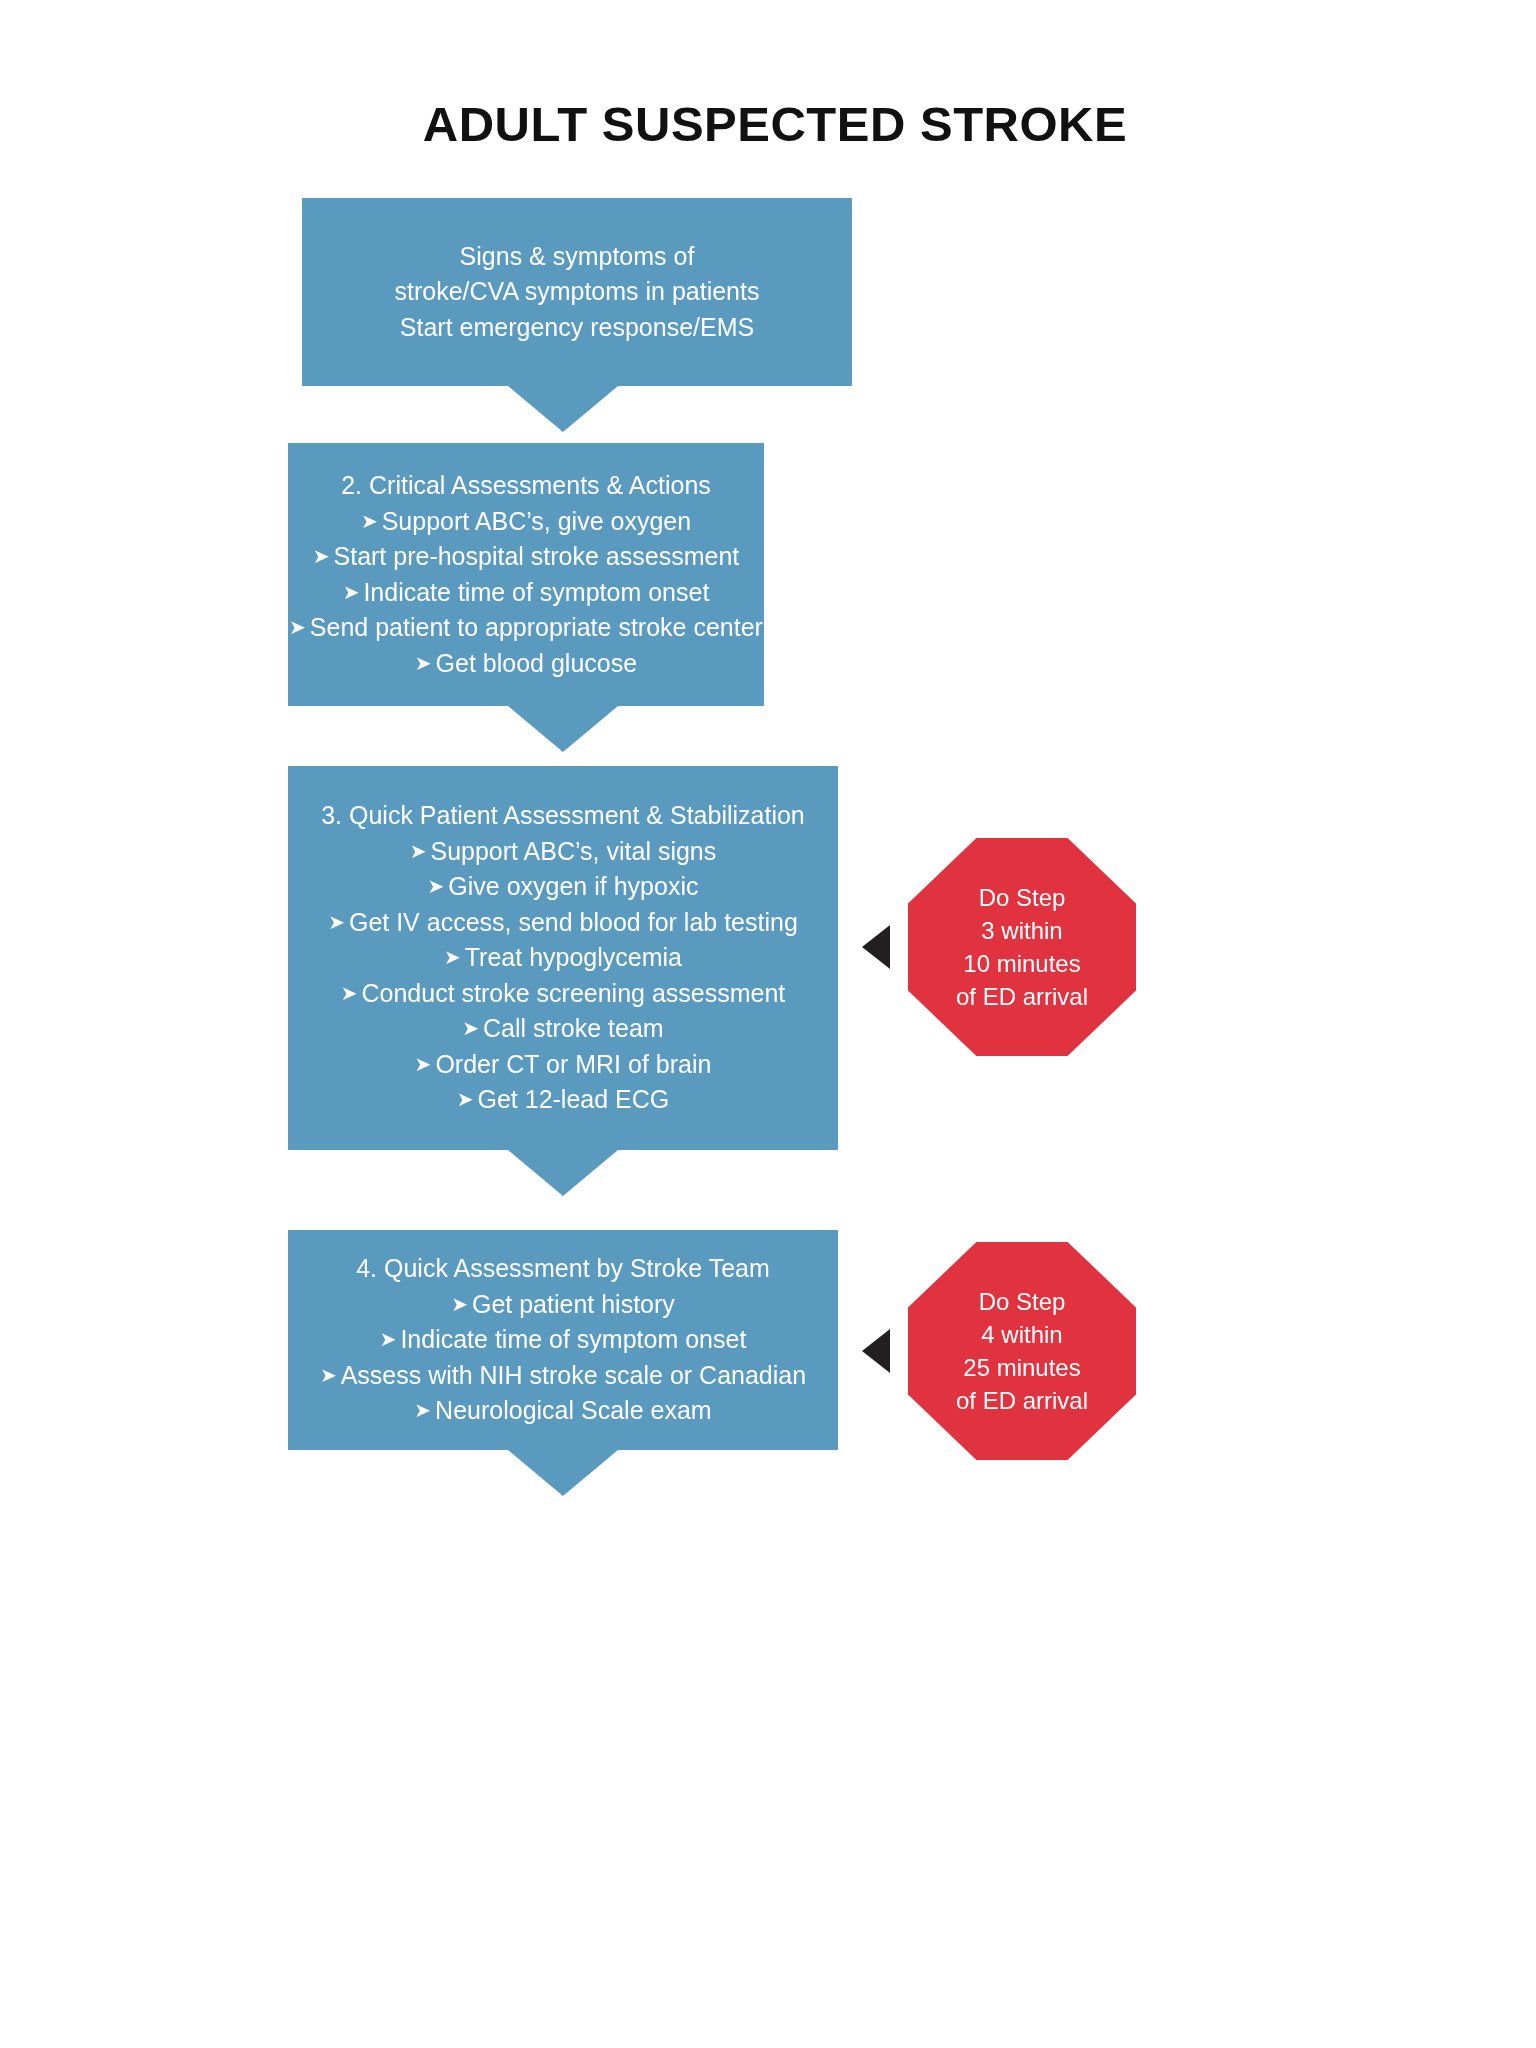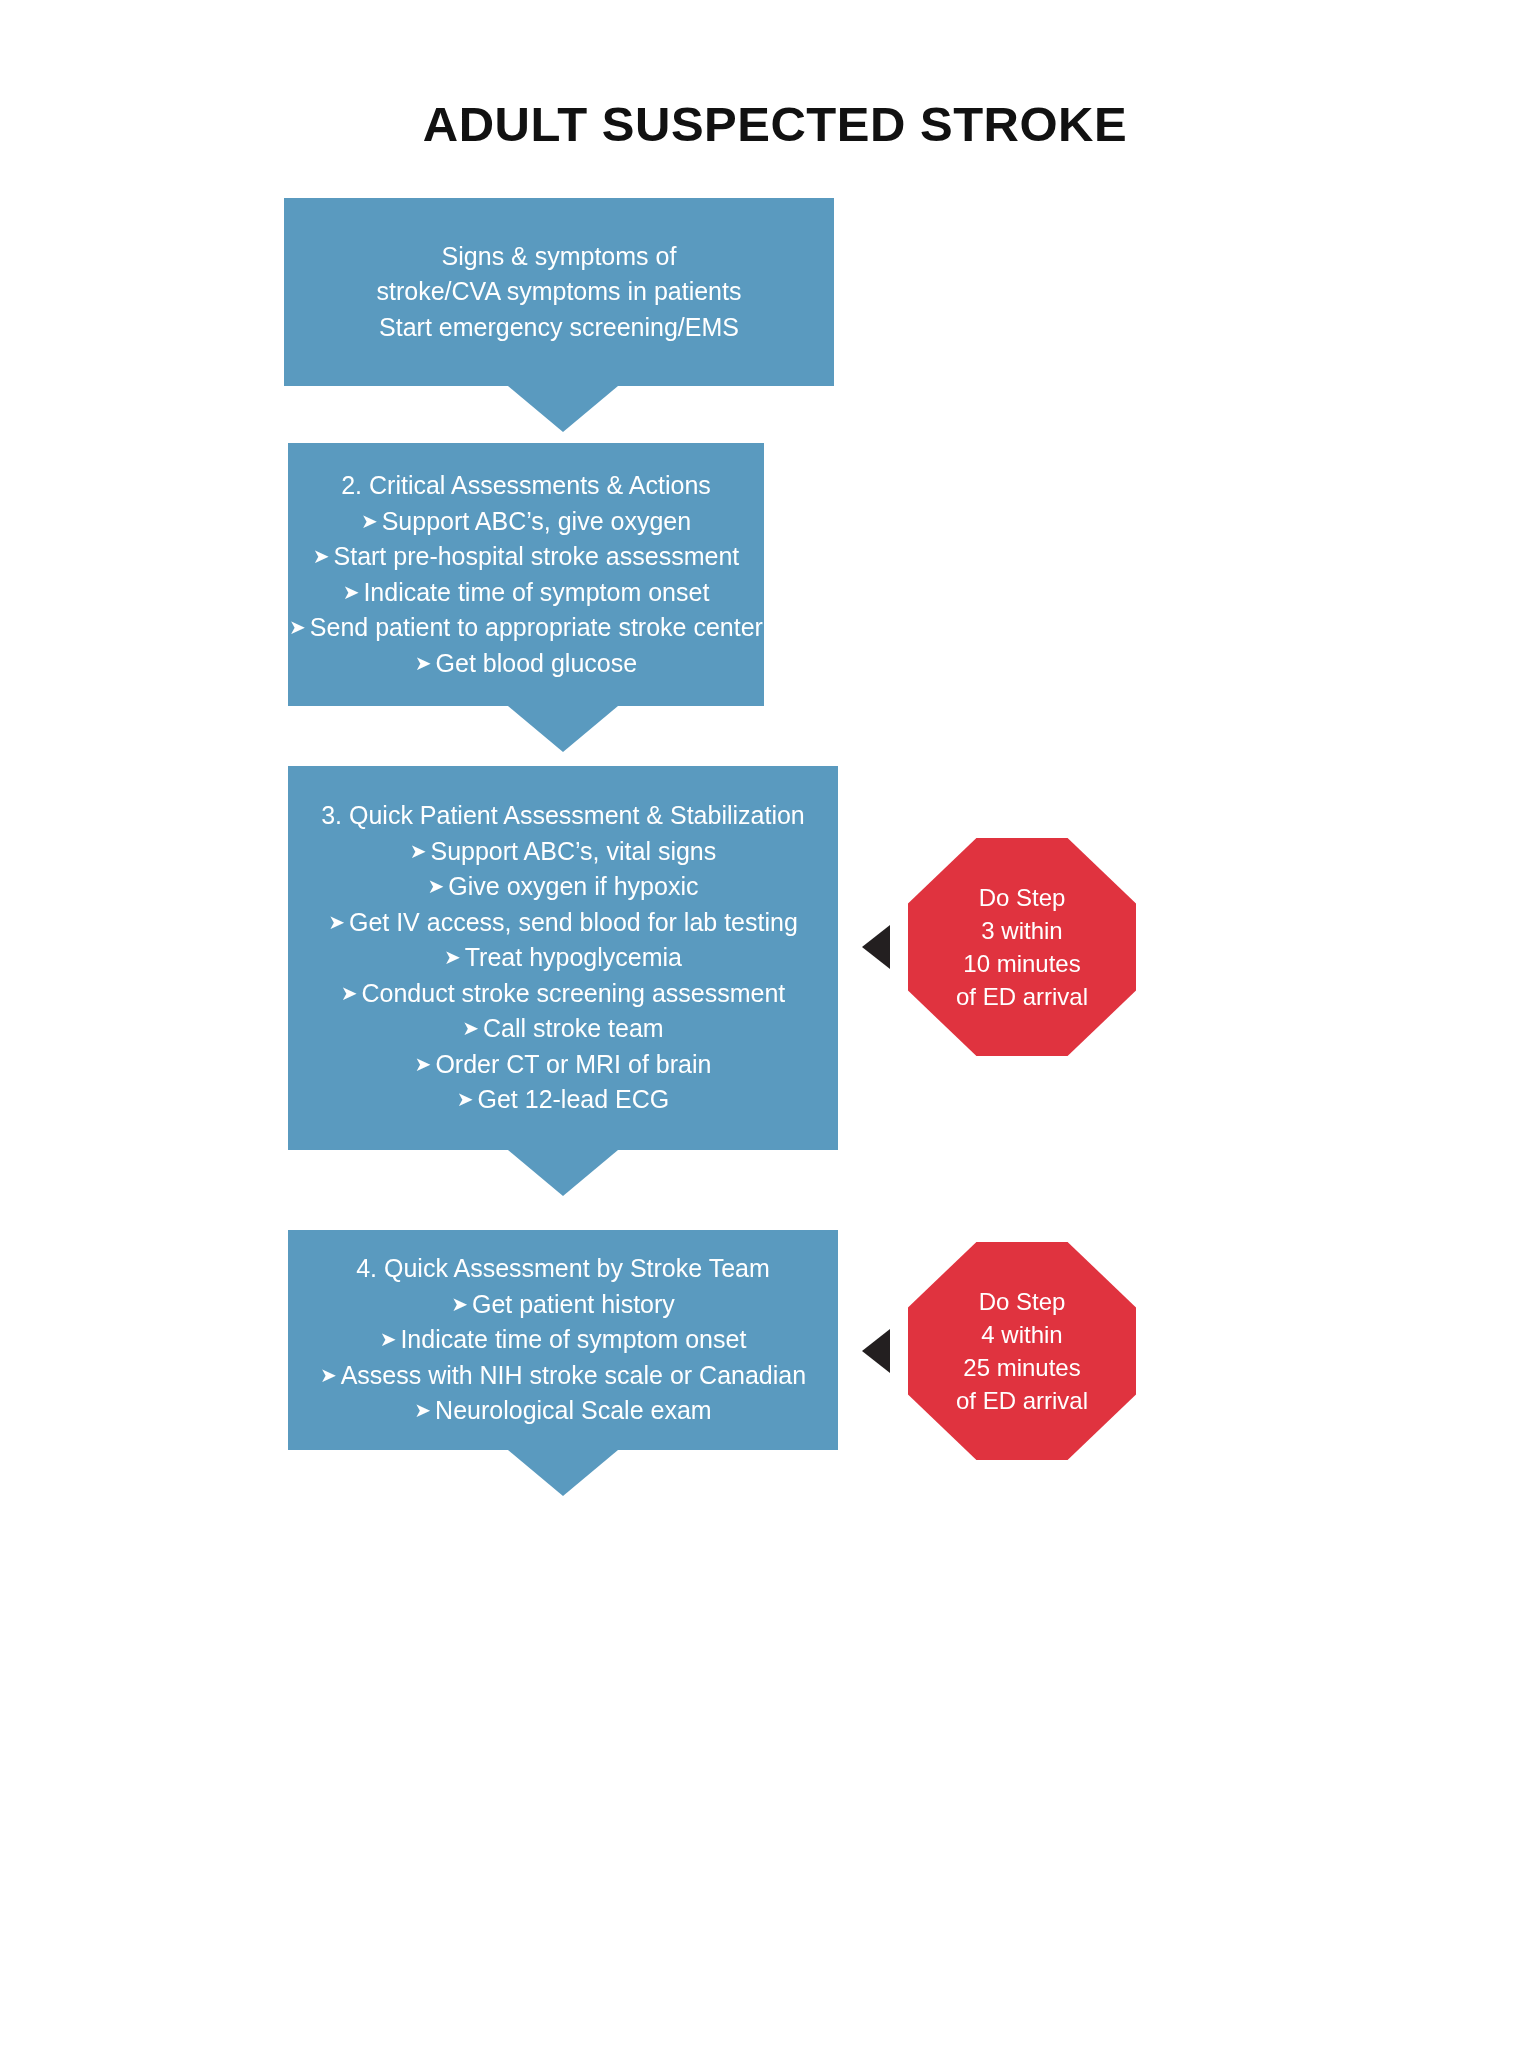--- a/index.html
+++ b/index.html
@@ -93,21 +93,21 @@
   .pointer-left {
     position: absolute;
     width: 0;
     height: 0;
     border-top: 22px solid transparent;
     border-bottom: 22px solid transparent;
     border-right: 28px solid #231f20;
   }
 
   
-  #box1 { left: 284px; top: 198px; width: 550px; height: 188px; }
+  #box1 { left: 302px; top: 198px; width: 550px; height: 188px; }
   #chev1 { left: 508px; top: 386px; width: 110px; height: 46px; }
 
   
   #box2 { left: 288px; top: 443px; width: 476px; height: 263px; }
   #chev2 { left: 508px; top: 706px; width: 110px; height: 46px; }
 
   
   #box3 { left: 288px; top: 766px; width: 550px; height: 384px; }
   #chev3 { left: 508px; top: 1150px; width: 110px; height: 46px; }
   #oct1 { left: 908px; top: 838px; width: 228px; height: 218px; }
@@ -120,21 +120,21 @@
   #ptr2 { left: 862px; top: 1329px; }
 </style>
 </head>
 <body>
 
 <div id="page">
 
   <div class="title">ADULT SUSPECTED STROKE</div>
 
   <div class="step-box" id="box1">
-    <div class="step-text"><span class="step-line"><span>Signs &amp; symptoms  of</span></span><span class="step-line"><span>stroke/CVA symptoms in patients</span></span><span class="step-line"><span>Start emergency screening/EMS</span></span></div>
+    <div class="step-text"><span class="step-line"><span>Signs &amp; symptoms  of</span></span><span class="step-line"><span>stroke/CVA symptoms in patients</span></span><span class="step-line"><span>Start emergency response/EMS</span></span></div>
   </div>
   <div class="chevron" id="chev1"></div>
 
   <div class="step-box" id="box2">
     <div class="step-text"><span class="step-line"><span>2. Critical Assessments &amp; Actions</span></span><span class="step-line"><span class="bullet-mark">➤</span><span>Support ABC’s, give oxygen</span></span><span class="step-line"><span class="bullet-mark">➤</span><span>Start pre-hospital stroke assessment</span></span><span class="step-line"><span class="bullet-mark">➤</span><span>Indicate time of symptom onset</span></span><span class="step-line"><span class="bullet-mark">➤</span><span>Send patient to appropriate stroke center</span></span><span class="step-line"><span class="bullet-mark">➤</span><span>Get blood glucose</span></span></div>
   </div>
   <div class="chevron" id="chev2"></div>
 
   <div class="step-box" id="box3">
     <div class="step-text"><span class="step-line"><span>3. Quick Patient Assessment &amp; Stabilization</span></span><span class="step-line"><span class="bullet-mark">➤</span><span>Support ABC’s, vital signs</span></span><span class="step-line"><span class="bullet-mark">➤</span><span>Give oxygen if hypoxic</span></span><span class="step-line"><span class="bullet-mark">➤</span><span>Get IV access, send blood for lab testing</span></span><span class="step-line"><span class="bullet-mark">➤</span><span>Treat hypoglycemia</span></span><span class="step-line"><span class="bullet-mark">➤</span><span>Conduct stroke screening assessment</span></span><span class="step-line"><span class="bullet-mark">➤</span><span>Call stroke team</span></span><span class="step-line"><span class="bullet-mark">➤</span><span>Order CT or MRI of brain</span></span><span class="step-line"><span class="bullet-mark">➤</span><span>Get 12-lead ECG</span></span></div>

